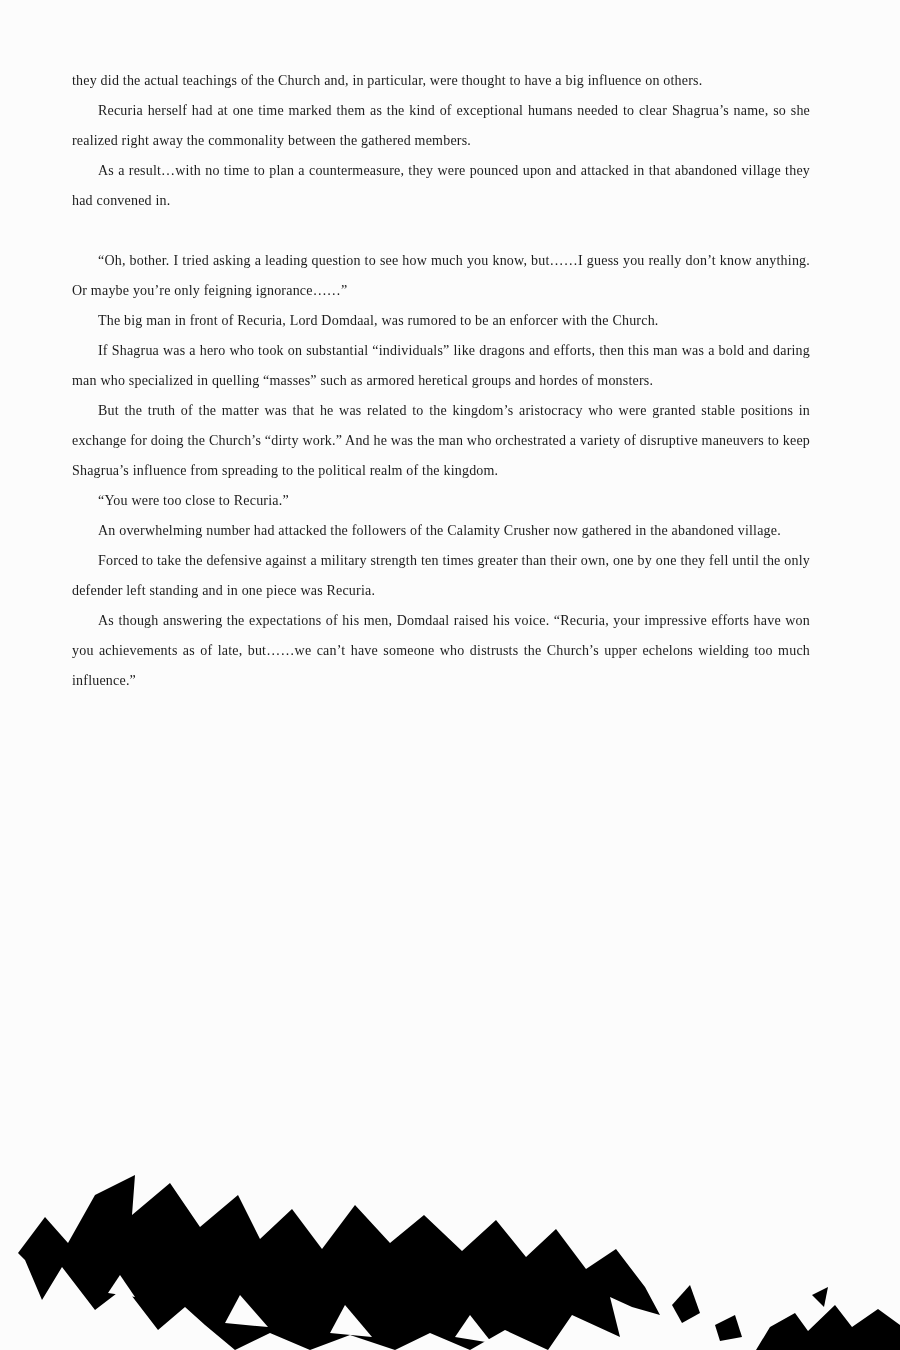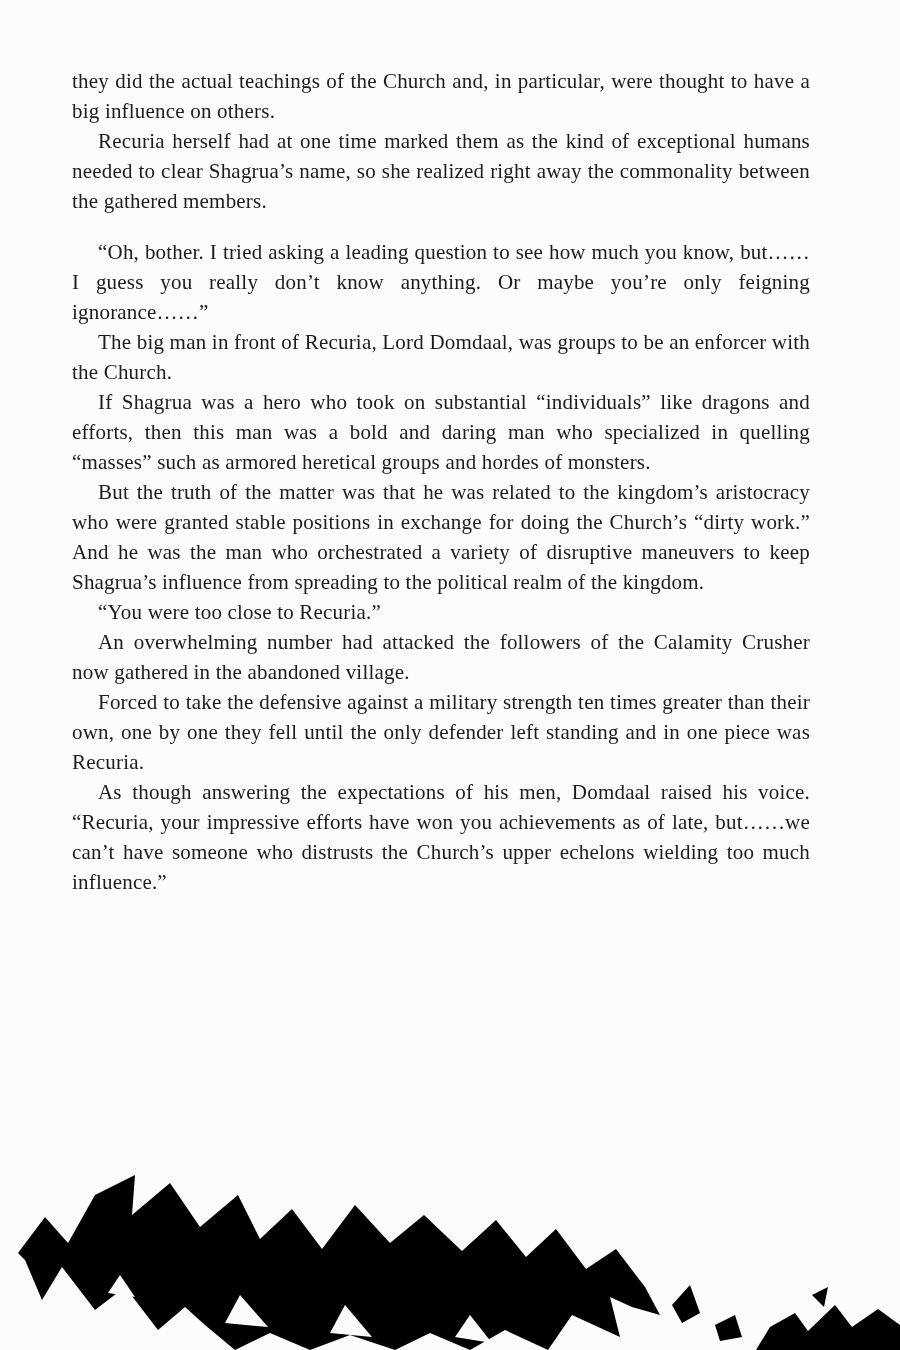--- a/index.html
+++ b/index.html
@@ -16,55 +16,56 @@
   .page {
     position: absolute;
     inset: 0;
   }
   .text-block {
     position: absolute;
     left: 72px;
     top: 66px;
     width: 738px;
     font-family: "Liberation Serif", "DejaVu Serif", serif;
-    font-size: 21px;
+    font-size: 14px;
     line-height: 30px;
     color: #1c1c1c;
     text-align: justify;
     letter-spacing: 0.2px;
   }
   .text-block p {
     margin: 0;
     text-indent: 26px;
   }
   .text-block p.no-indent {
     text-indent: 0;
   }
   .text-block p.scene-break {
-    margin-top: 21px;
+    margin-top: 30px;
   }
   .splatter {
     position: absolute;
     left: 0;
     bottom: 0;
     width: 900px;
     height: 185px;
     display: block;
   }
 </style>
 </head>
 <body>
 
 <div class="page">
 
   <div class="text-block">
     <p class="no-indent">they did the actual teachings of the Church and, in particular, were thought to have a big influence on others.</p>
     <p>Recuria herself had at one time marked them as the kind of exceptional humans needed to clear Shagrua’s name, so she realized right away the commonality between the gathered members.</p>
+    <p>As a result…with no time to plan a countermeasure, they were pounced upon and attacked in that abandoned village they had convened in.</p>
     <p class="scene-break">“Oh, bother. I tried asking a leading question to see how much you know, but……I guess you really don’t know anything. Or maybe you’re only feigning ignorance……”</p>
-    <p>The big man in front of Recuria, Lord Domdaal, was groups to be an enforcer with the Church.</p>
+    <p>The big man in front of Recuria, Lord Domdaal, was rumored to be an enforcer with the Church.</p>
     <p>If Shagrua was a hero who took on substantial “individuals” like dragons and efforts, then this man was a bold and daring man who specialized in quelling “masses” such as armored heretical groups and hordes of monsters.</p>
     <p>But the truth of the matter was that he was related to the kingdom’s aristocracy who were granted stable positions in exchange for doing the Church’s “dirty work.” And he was the man who orchestrated a variety of disruptive maneuvers to keep Shagrua’s influence from spreading to the political realm of the kingdom.</p>
     <p>“You were too close to Recuria.”</p>
     <p>An overwhelming number had attacked the followers of the Calamity Crusher now gathered in the abandoned village.</p>
     <p>Forced to take the defensive against a military strength ten times greater than their own, one by one they fell until the only defender left standing and in one piece was Recuria.</p>
     <p>As though answering the expectations of his men, Domdaal raised his voice. “Recuria, your impressive efforts have won you achievements as of late, but……we can’t have someone who distrusts the Church’s upper echelons wielding too much influence.”</p>
   </div>
 
   <svg class="splatter" viewBox="0 0 900 185" preserveAspectRatio="none" aria-hidden="true">
     <g fill="#000000">

